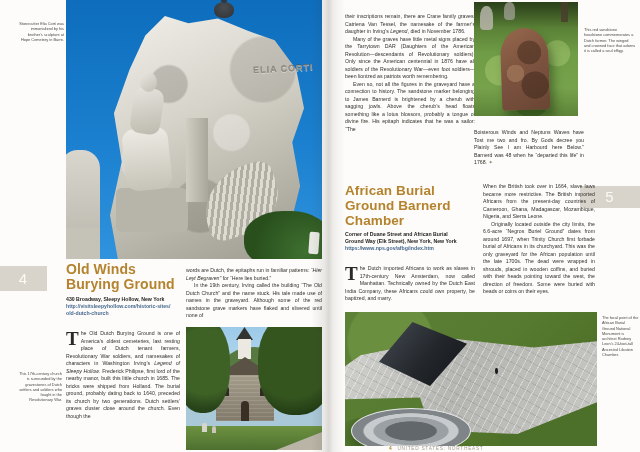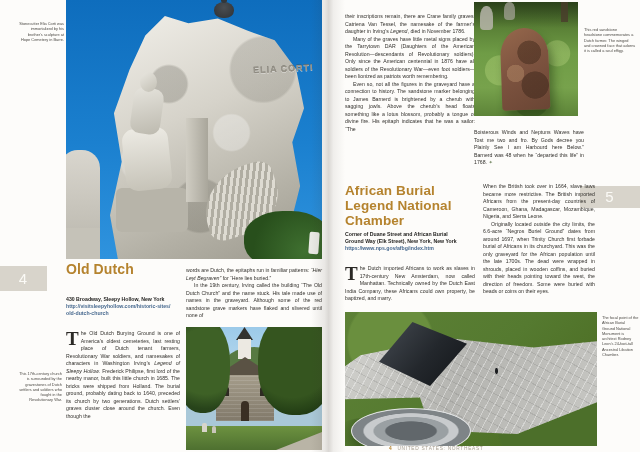--- a/index.html
+++ b/index.html
@@ -151,21 +151,22 @@
     <div class="pm-head"></div>
     <div class="pm-frond"></div>
     <div class="pm-urn"></div>
     <div class="pm-green"></div>
     <div class="pm-sliver"></div>
   </div>
 
   <div class="tab tab4">4</div>
 
   <h1 class="title title-odbg">
-    <span>Old Dutch</span>
+    <span>Old Winds</span>
+    <span>Burying Ground</span>
   </h1>
 
   <div class="addr addr-odbg">
     <div>430 Broadway, Sleepy Hollow, New York</div>
     <div class="lnk">http://visitsleepyhollow.com/historic-sites/</div>
     <div class="lnk">old-dutch-church</div>
   </div>
 
   <div class="bodycol col-l1">
     <p><span class="dropcap">T</span><span>he Old Dutch Burying Ground is one of America’s oldest cemeteries, last resting place of Dutch tenant farmers, Revolutionary War soldiers, and namesakes of characters in Washington Irving’s </span><i>Legend of Sleepy Hollow</i><span>. Frederick Philipse, first lord of the nearby manor, built this little church in 1685. The bricks were shipped from Holland. The burial ground, probably dating back to 1640, preceded its church by two generations. Dutch settlers’ graves cluster close around the church. Even though the</span></p>
@@ -214,21 +215,21 @@
   <div class="cap cap-headstone">This red sandstone headstone commemorates a Dutch farmer. The winged and crowned face that adorns it is called a soul effigy.</div>
 
   <div class="bodycol quote-block">
     <p><span>Boisterous Winds and Neptuns Waves have Tost me two and fro. By Gods decree you Plainly See I am Harbourd here Below.” Barnerd was 48 when he “departed this life” in 1768. </span><span class="dingbat">✦</span></p>
   </div>
 
   <div class="tab tab5">5</div>
 
   <h1 class="title title-abg">
     <span>African Burial</span>
-    <span>Legend National</span>
+    <span>Ground Barnerd</span>
     <span>Chamber</span>
   </h1>
 
   <div class="addr addr-abg">
     <div>Corner of Duane Street and African Burial</div>
     <div>Ground Way (Elk Street), New York, New York</div>
     <div class="lnk">https://www.nps.gov/afbg/index.htm</div>
   </div>
 
   <div class="bodycol col-rA">

